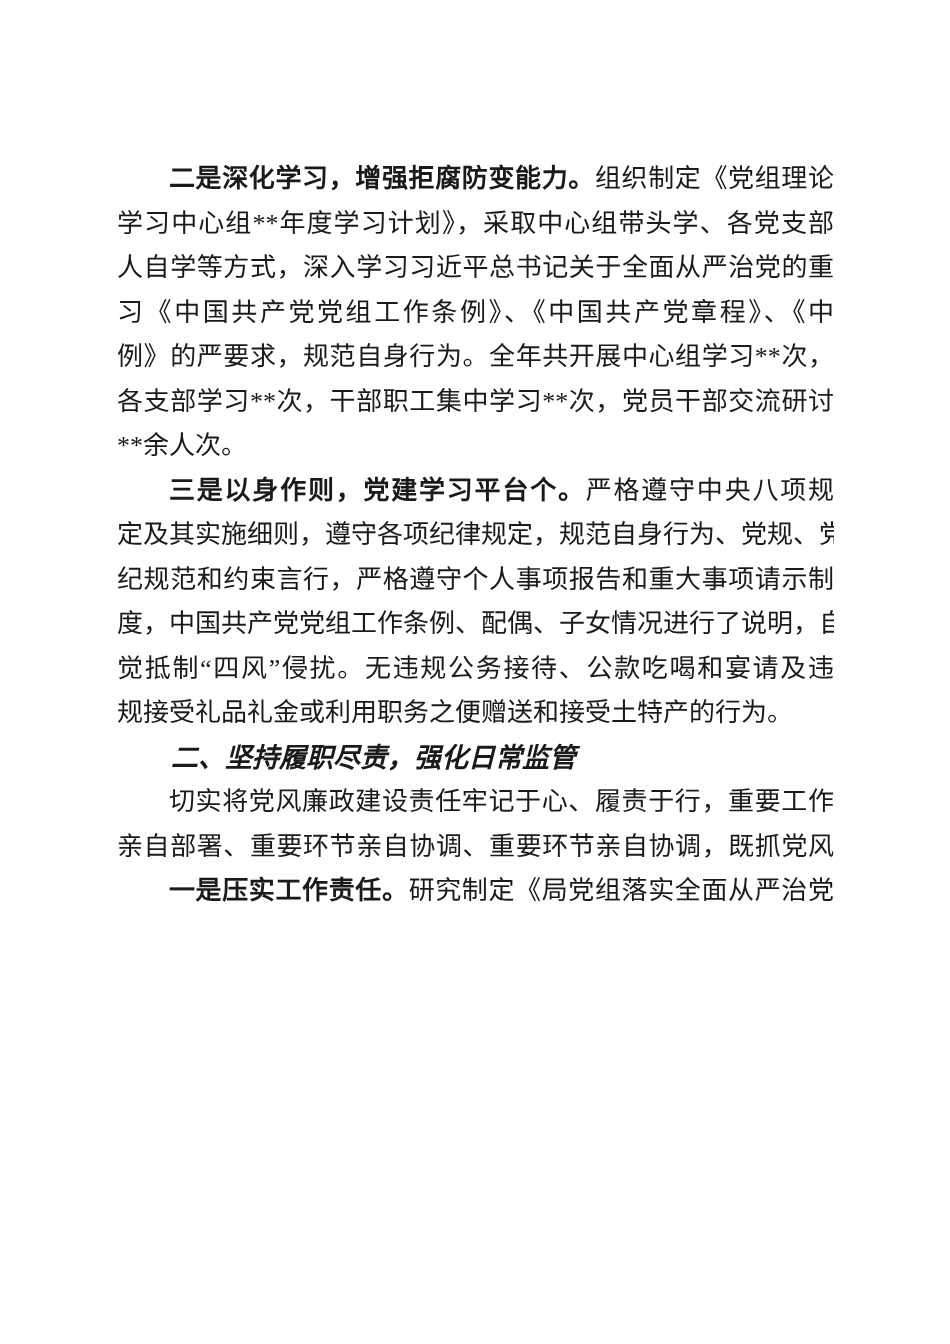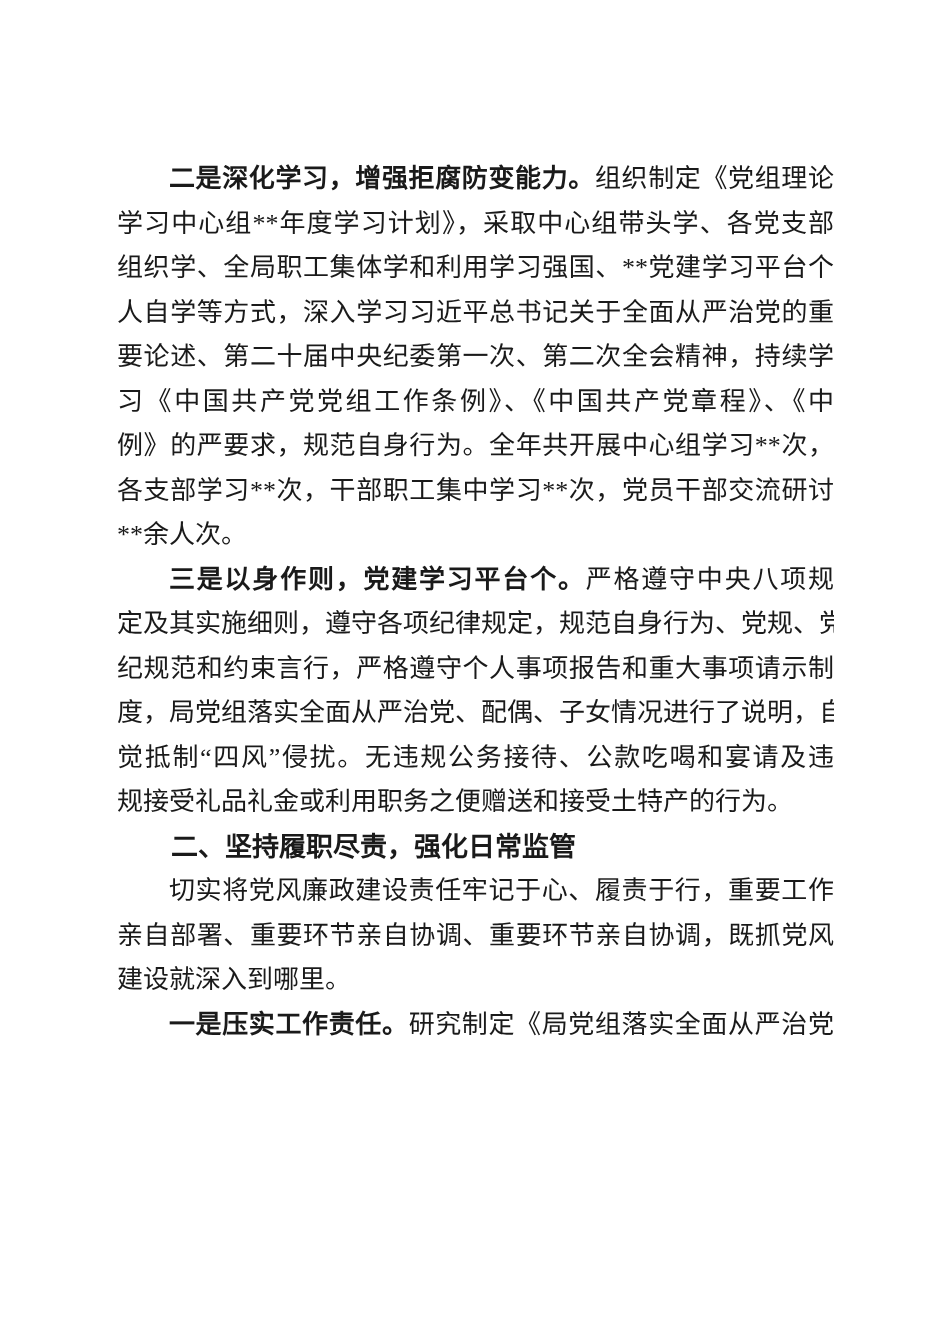--- a/index.html
+++ b/index.html
@@ -34,53 +34,51 @@
   }
 
   .text-line.first { text-indent: 2em; }
   .text-line.last  { text-align-last: left; }
 
   .doc-block.heading .text-line {
     font-family: "Liberation Sans", "DejaVu Sans", sans-serif;
     font-weight: bold;
     font-size: 27px;
     text-align-last: left;
+    font-style: italic;
   }
 
   .bold { font-weight: bold; }
 </style>
 </head>
 <body>
 
 <div class="page">
   <main class="doc" id="doc-content">
       <div class="doc-block paragraph">
         <div class="text-line first"><span class="bold">二是深化学习，增强拒腐防变能力。</span><span class="">组织制定《党组理论</span></div>
         <div class="text-line"><span class="">学习中心组**年度学习计划》，采取中心组带头学、各党支部</span></div>
-        <div class="text-line"><span class="">组织学、全局职工集体学和利用学习强国、**党建学习平台个</span></div>
         <div class="text-line"><span class="">人自学等方式，深入学习习近平总书记关于全面从严治党的重</span></div>
-        <div class="text-line"><span class="">要论述、第二十届中央纪委第一次、第二次全会精神，持续学</span></div>
         <div class="text-line"><span class="">习《中国共产党党组工作条例》、《中国共产党章程》、《中</span></div>
         <div class="text-line"><span class="">例》的严要求，规范自身行为。全年共开展中心组学习**次，</span></div>
         <div class="text-line"><span class="">各支部学习**次，干部职工集中学习**次，党员干部交流研讨</span></div>
         <div class="text-line last"><span class="">**余人次。</span></div>
       </div>
       <div class="doc-block paragraph">
         <div class="text-line first"><span class="bold">三是以身作则，党建学习平台个。</span><span class="">严格遵守中央八项规</span></div>
         <div class="text-line"><span class="">定及其实施细则，遵守各项纪律规定，规范自身行为、党规、党</span></div>
         <div class="text-line"><span class="">纪规范和约束言行，严格遵守个人事项报告和重大事项请示制</span></div>
-        <div class="text-line"><span class="">度，局党组落实全面从严治党、配偶、子女情况进行了说明，自</span></div>
+        <div class="text-line"><span class="">度，中国共产党党组工作条例、配偶、子女情况进行了说明，自</span></div>
         <div class="text-line"><span class="">觉抵制“四风”侵扰。无违规公务接待、公款吃喝和宴请及违</span></div>
         <div class="text-line last"><span class="">规接受礼品礼金或利用职务之便赠送和接受土特产的行为。</span></div>
       </div>
       <div class="doc-block heading">
         <div class="text-line first last"><span class="bold">二、坚持履职尽责，强化日常监管</span></div>
       </div>
       <div class="doc-block paragraph">
         <div class="text-line first"><span class="">切实将党风廉政建设责任牢记于心、履责于行，重要工作</span></div>
         <div class="text-line"><span class="">亲自部署、重要环节亲自协调、重要环节亲自协调，既抓党风</span></div>
-        <div class="text-line last"><span class="">建设就深入到哪里。</span></div>
       </div>
       <div class="doc-block paragraph">
         <div class="text-line first"><span class="bold">一是压实工作责任。</span><span class="">研究制定《局党组落实全面从严治党</span></div>
       </div>
     </main>
 </div>
 
 </body></html>

